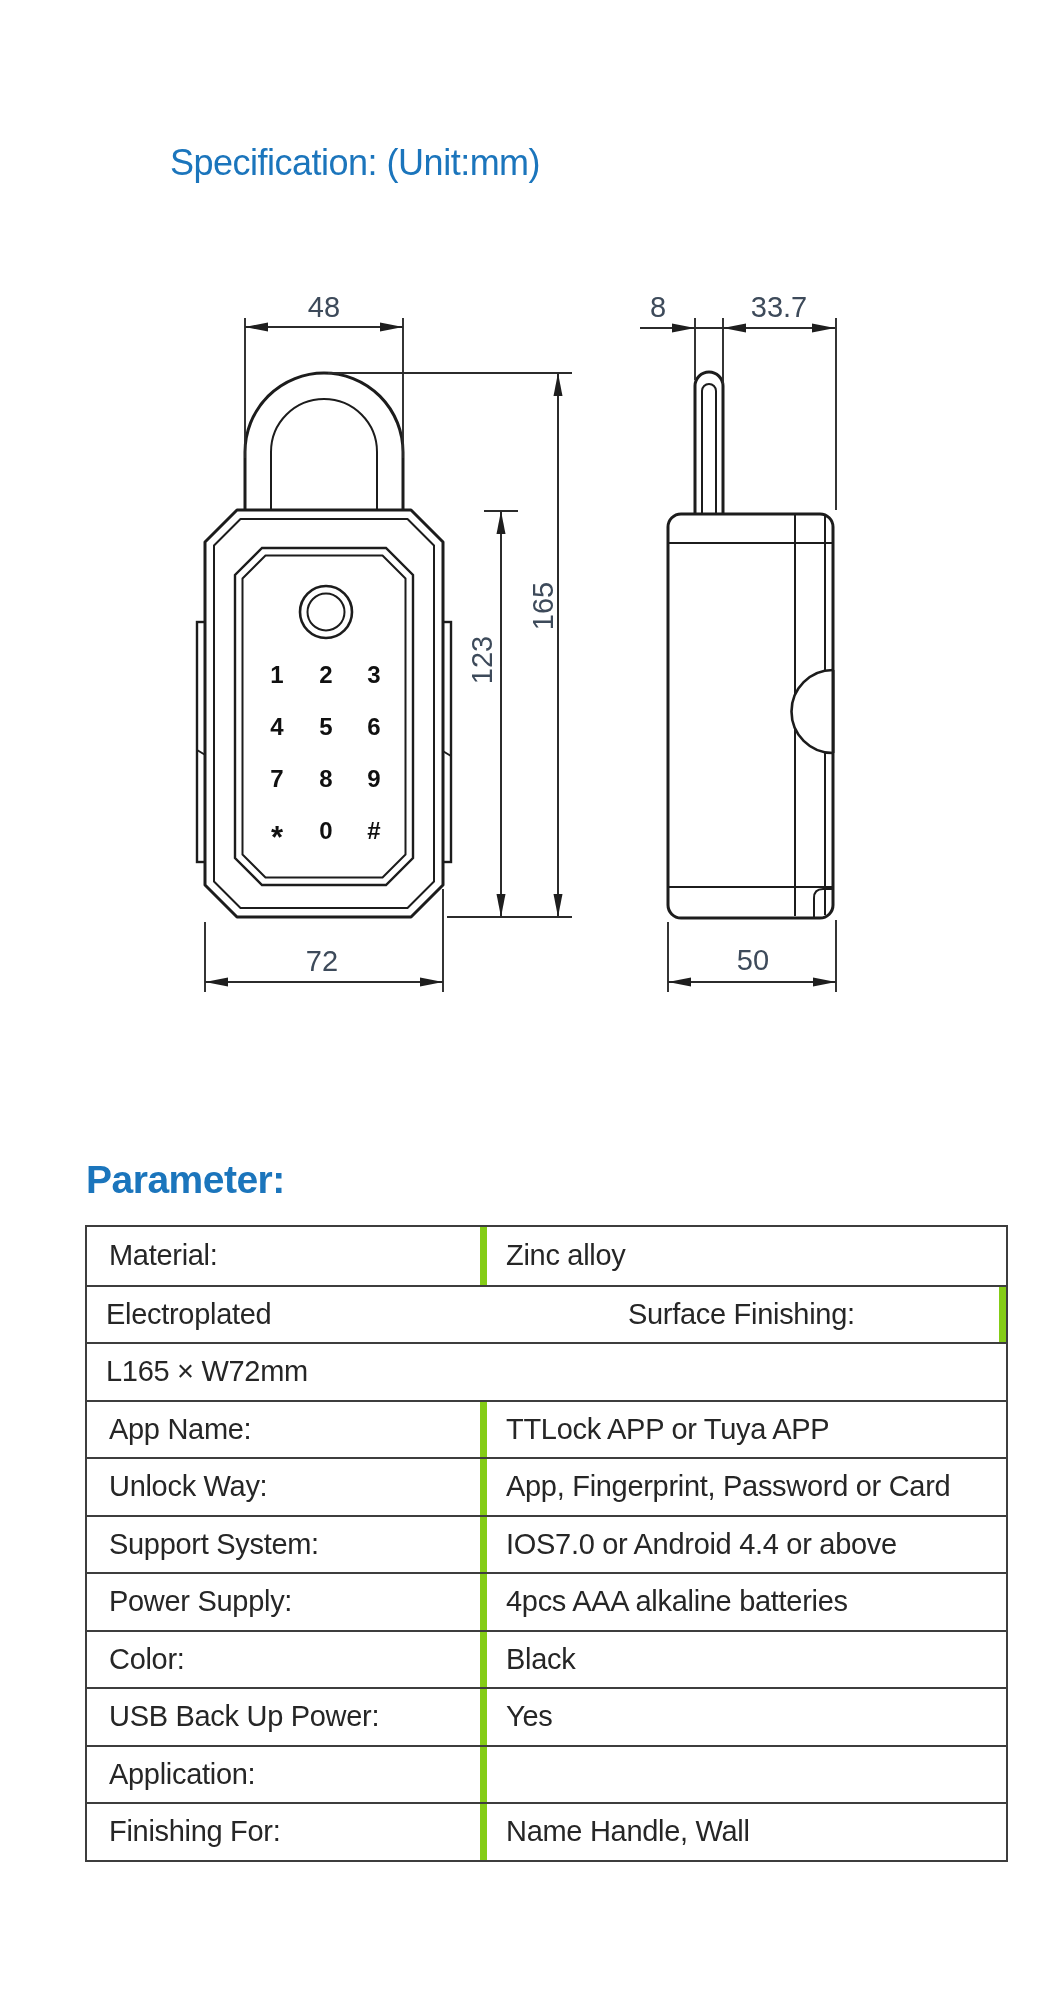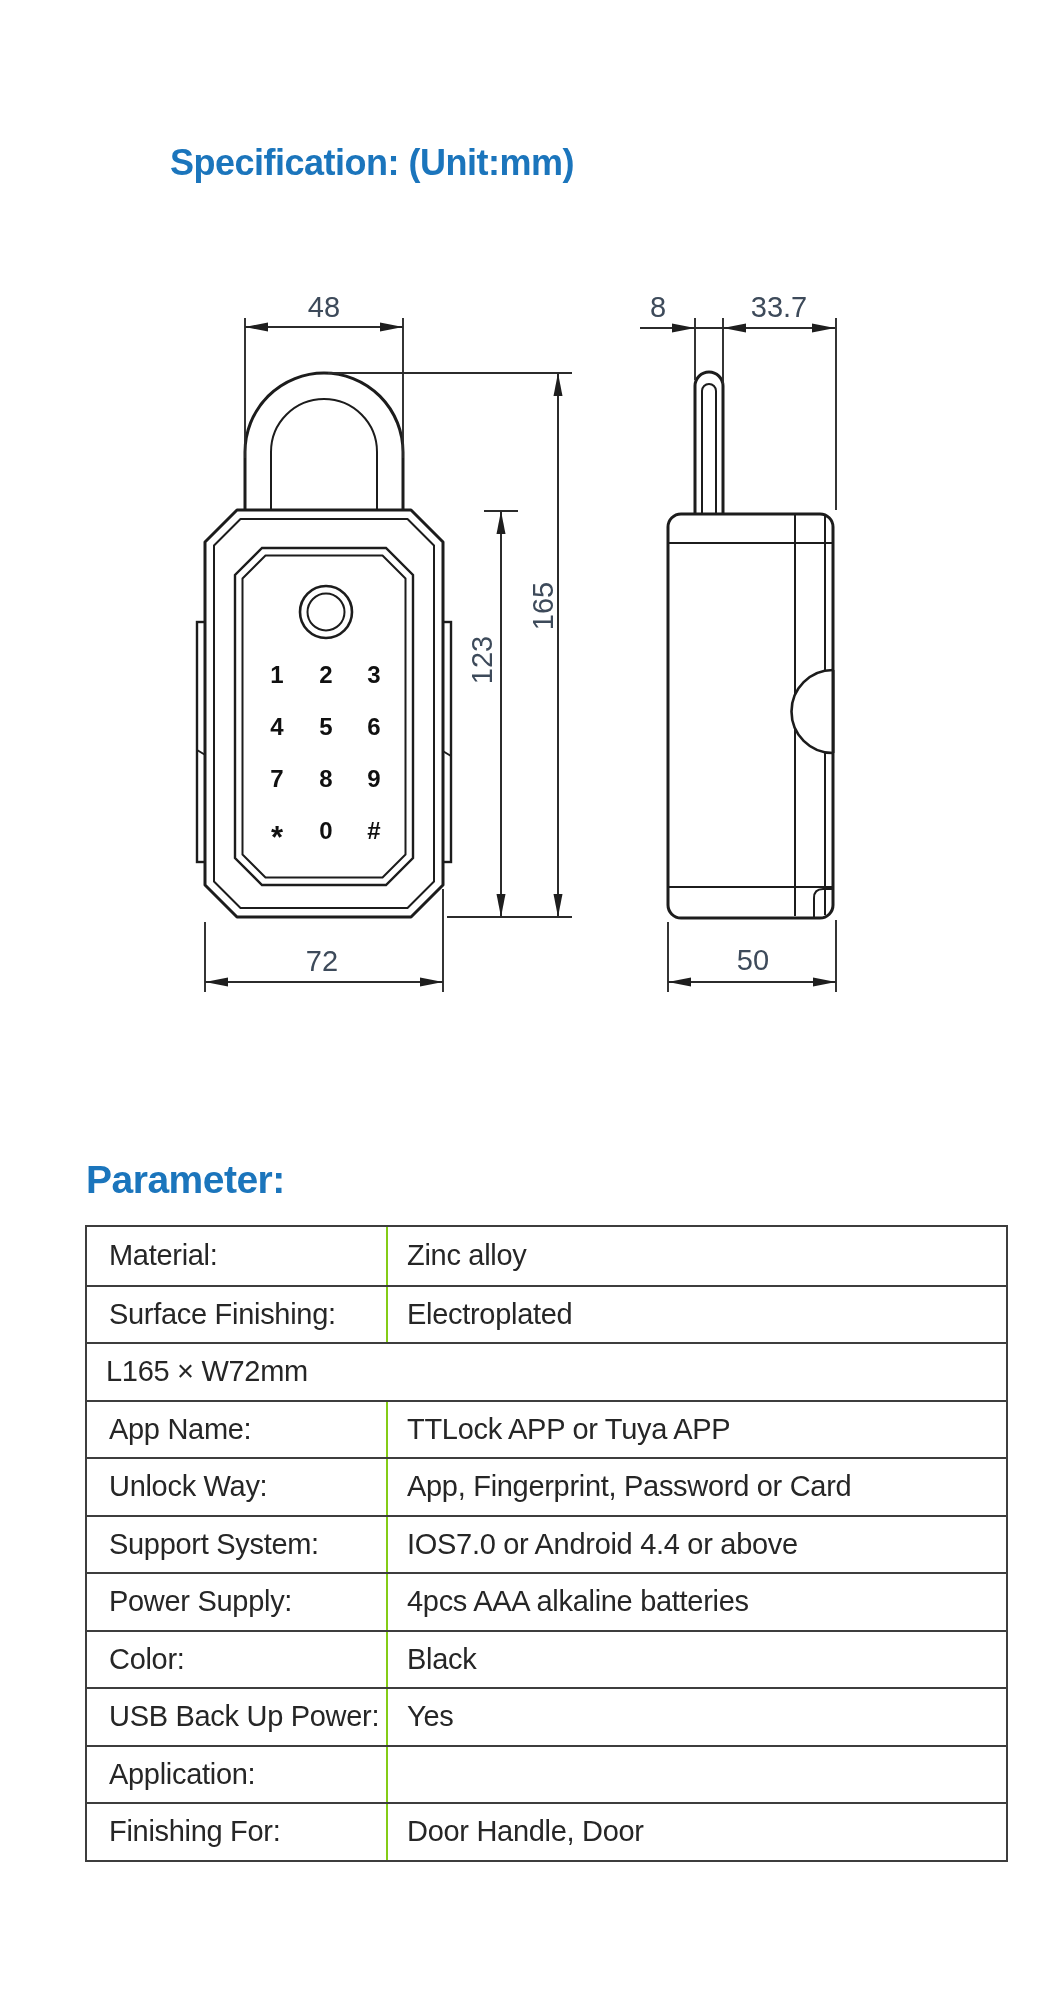--- a/index.html
+++ b/index.html
@@ -2,41 +2,41 @@
 <html><head>
 <meta charset="utf-8">
 <style>
   html,body{margin:0;padding:0;}
   body{
     width:1060px;height:1990px;position:relative;background:#ffffff;
     font-family:"Liberation Sans", sans-serif;
   }
   .page-title{
     position:absolute;left:170px;top:142px;
-    font-size:36px;font-weight:bold;letter-spacing:-0.5px;
+    font-size:36px;font-weight:normal;letter-spacing:-0.5px;
   }
   .param-heading{
     position:absolute;left:86px;top:1158px;
     font-size:39px;font-weight:bold;letter-spacing:-0.5px;
   }
   .drawing-svg{position:absolute;left:0;top:0;}
   .spec-table{
     position:absolute;left:85px;top:1225px;width:923px;
     border:2px solid #3d3d3d;box-sizing:border-box;background:#fff;
   }
   .spec-row{
     display:flex;height:57.5px;box-sizing:border-box;
     border-top:2px solid #3d3d3d;align-items:center;
   }
   .spec-row:first-child{border-top:none;}
   .spec-cell{
     font-size:29px;color:#262626;box-sizing:border-box;height:100%;
     display:flex;align-items:center;letter-spacing:-0.3px;
   }
-  .spec-cell.label{width:301px;border-right:2px solid #84cc16;padding-left:22px;}
+  .spec-cell.label{width:400px;border-right:7px solid #84cc16;padding-left:22px;}
   .spec-cell.value{flex:1;padding-left:19px;text-align:center;}
   
   .outline{stroke:#1c1c1c;stroke-width:3;fill:none;stroke-linejoin:round;}
   .outline-fill{stroke:#1c1c1c;stroke-width:3;fill:#ffffff;stroke-linejoin:round;}
   .thin{stroke:#1c1c1c;stroke-width:2;fill:none;stroke-linejoin:round;}
   .thin-fill{stroke:#1c1c1c;stroke-width:2.4;fill:#ffffff;}
   .ext{stroke:#2b2b2b;stroke-width:1.9;fill:none;}
   .dimline{stroke:#2b2b2b;stroke-width:2;fill:none;}
   .arrow{fill:#1e1e1e;stroke:none;}
   .dimtext{font-family:"Liberation Sans",sans-serif;font-size:29px;fill:#3d4a5a;}
@@ -150,22 +150,22 @@
 </svg>
 
 <div class="param-heading" style="color:#1b75bc;">Parameter:</div>
 
 <div class="spec-table">
   <div class="spec-row">
     <div class="spec-cell label">Material:</div>
     <div class="spec-cell value">Zinc alloy</div>
   </div>
   <div class="spec-row">
+    <div class="spec-cell value">Electroplated</div>
     <div class="spec-cell label">Surface Finishing:</div>
-    <div class="spec-cell value">Electroplated</div>
   </div>
   <div class="spec-row">
     <div class="spec-cell value">L165 × W72mm</div>
   </div>
   <div class="spec-row">
     <div class="spec-cell label">App Name:</div>
     <div class="spec-cell value">TTLock APP or Tuya APP</div>
   </div>
   <div class="spec-row">
     <div class="spec-cell label">Unlock Way:</div>
@@ -185,15 +185,15 @@
   </div>
   <div class="spec-row">
     <div class="spec-cell label">USB Back Up Power:</div>
     <div class="spec-cell value">Yes</div>
   </div>
   <div class="spec-row">
     <div class="spec-cell label">Application:</div>
   </div>
   <div class="spec-row">
     <div class="spec-cell label">Finishing For:</div>
-    <div class="spec-cell value">Door Handle, Door</div>
+    <div class="spec-cell value">Name Handle, Wall</div>
   </div>
 </div>
 
 </body></html>

